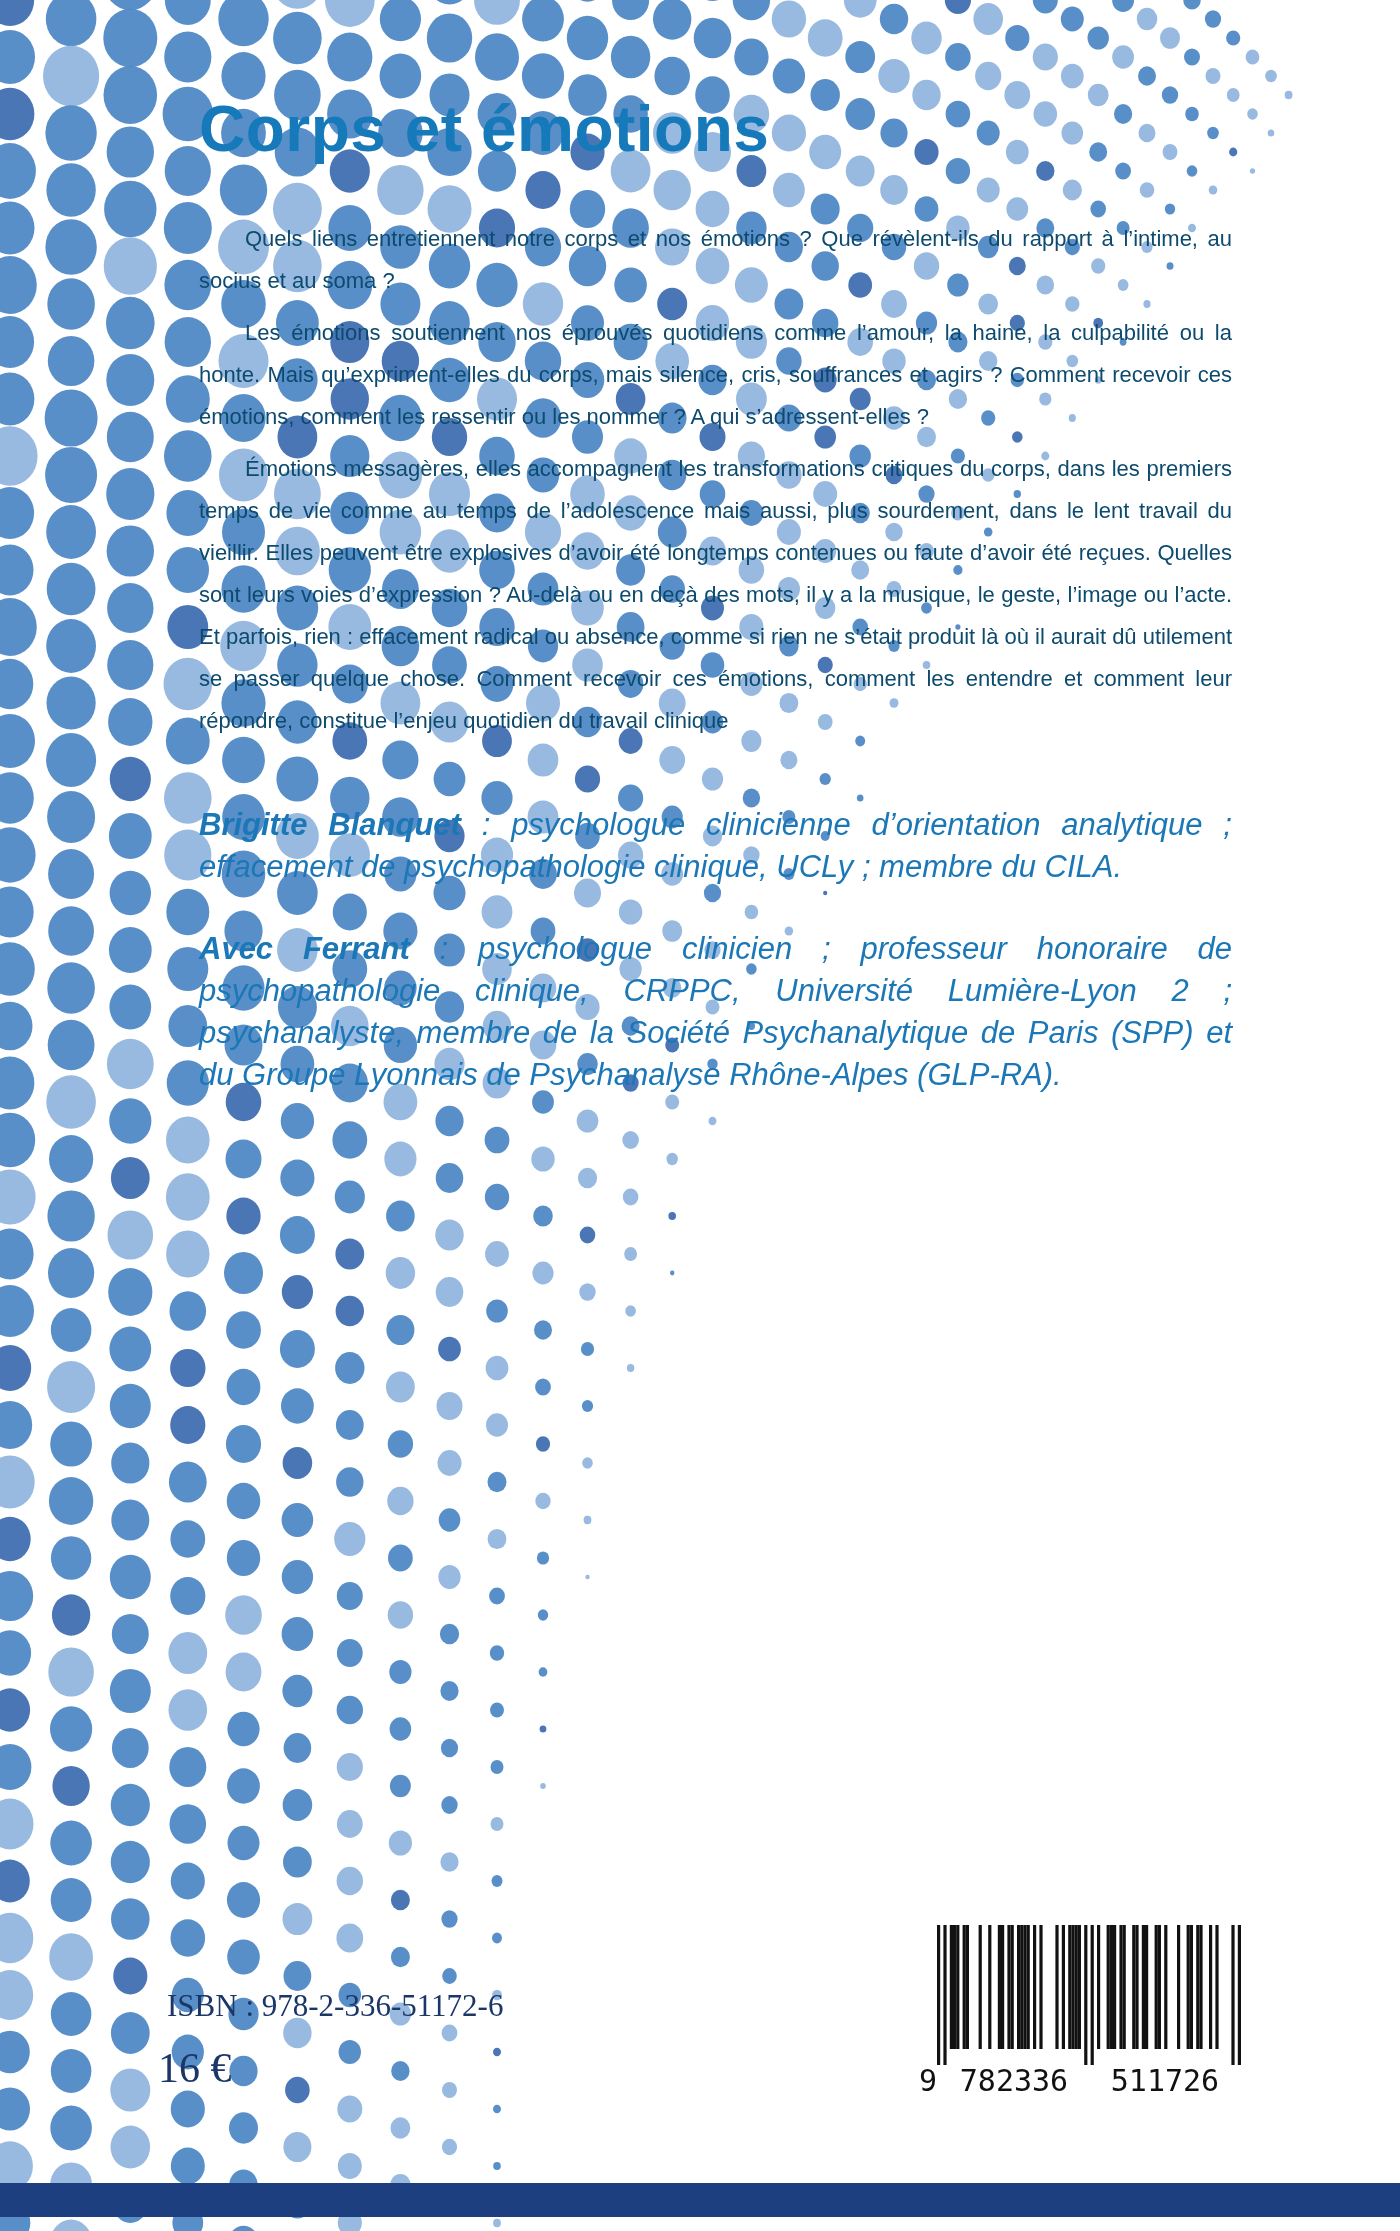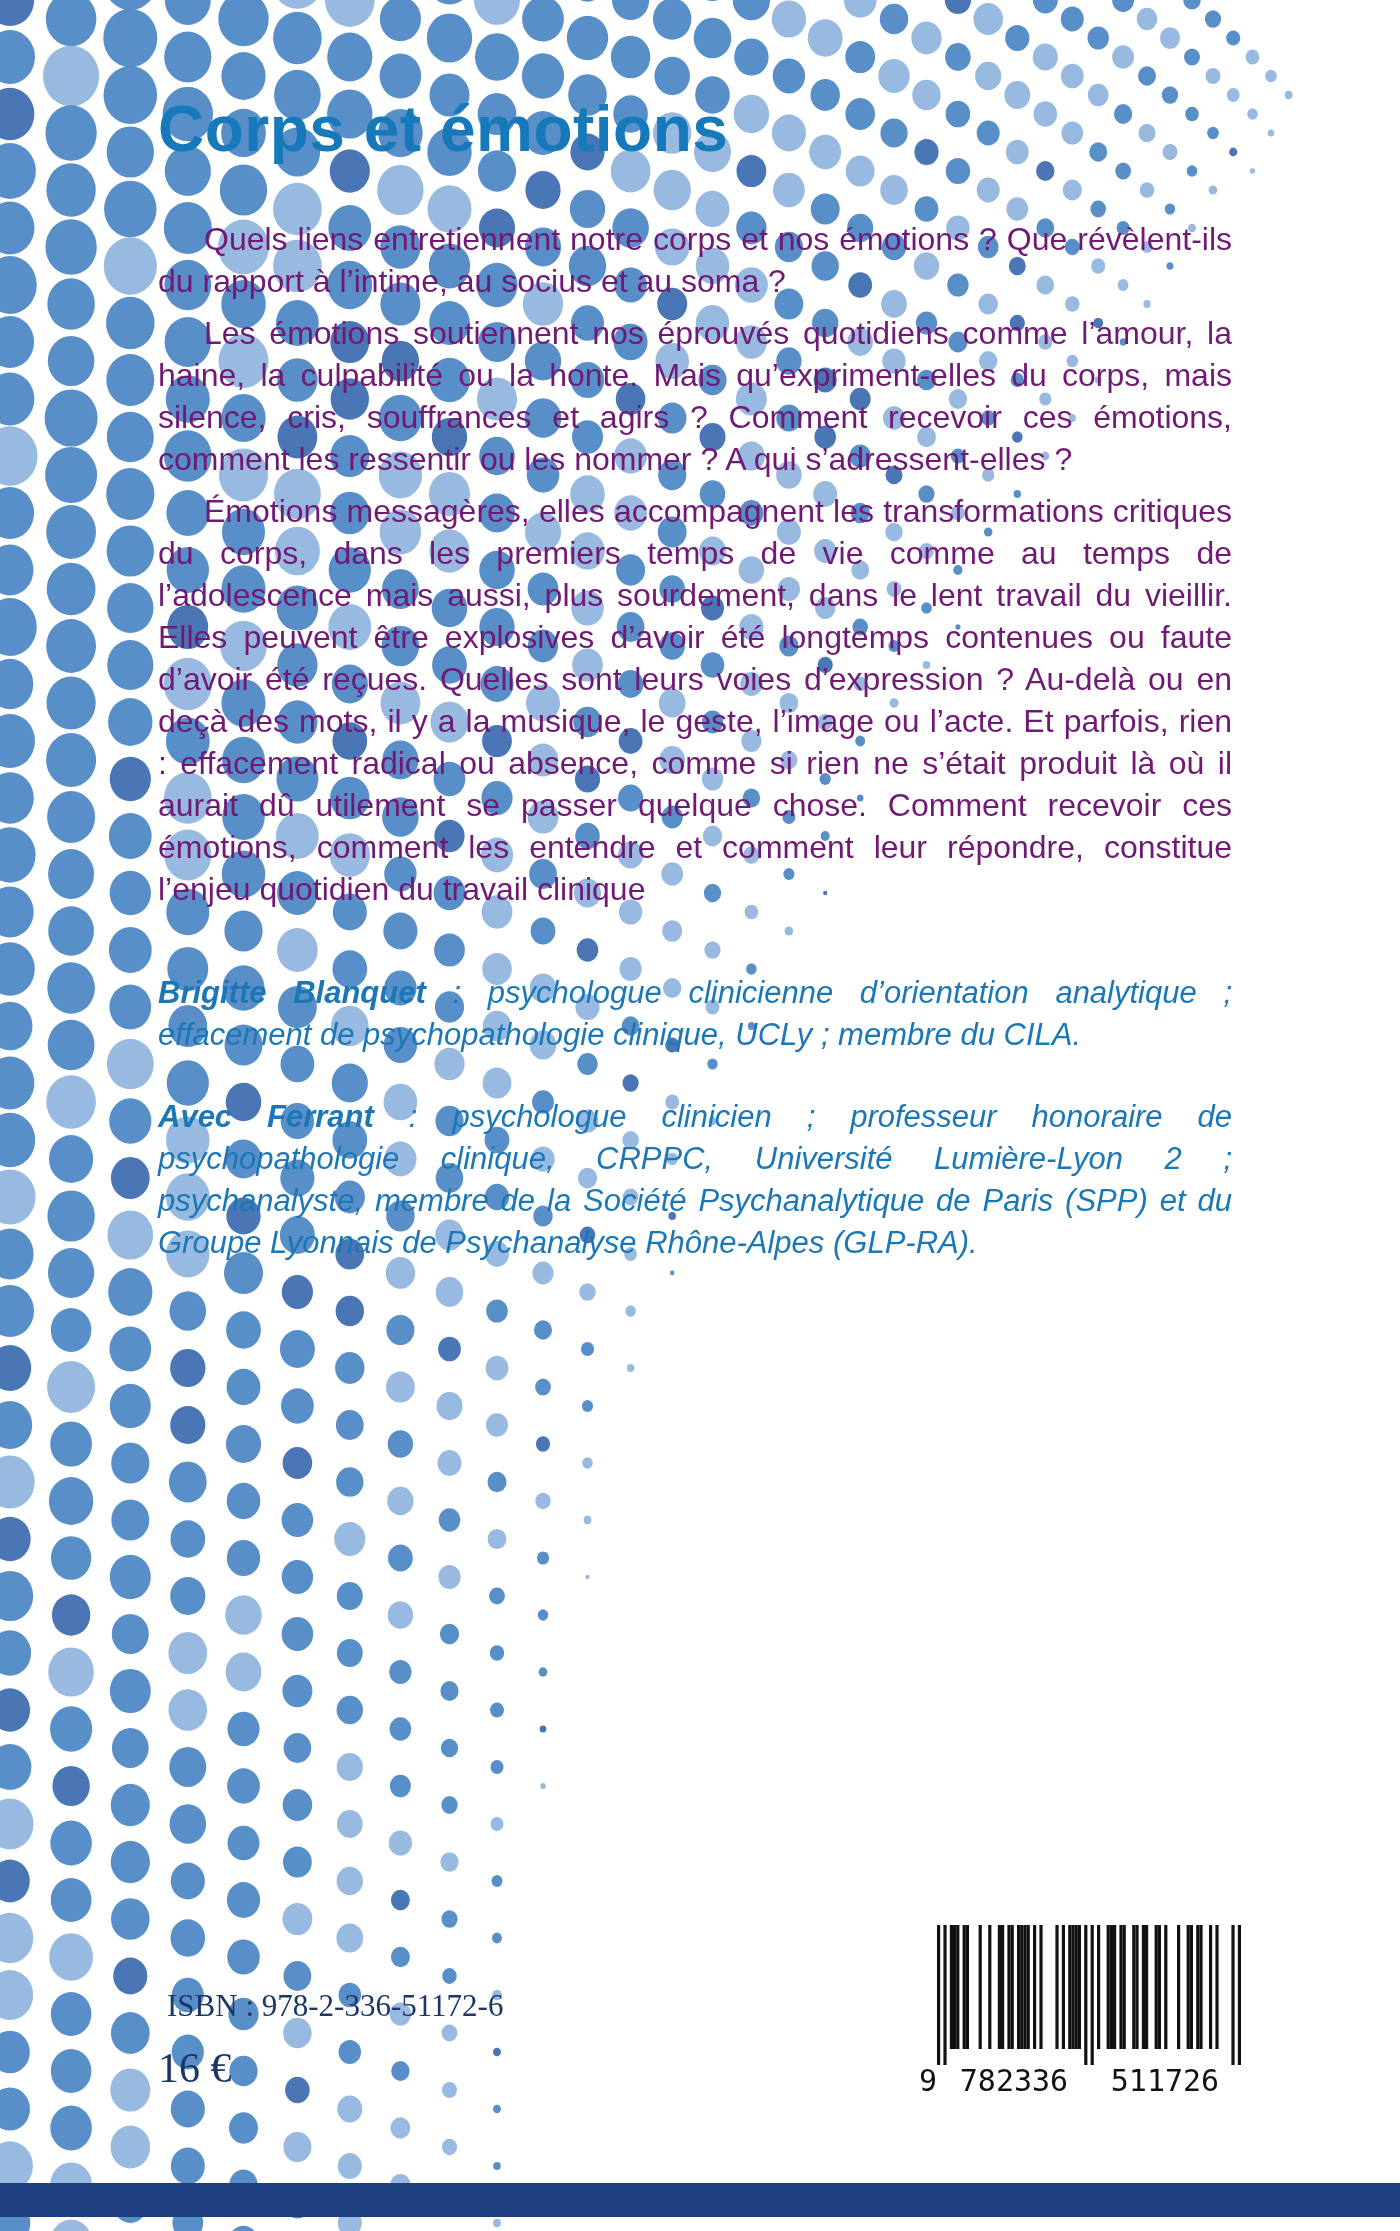--- a/index.html
+++ b/index.html
@@ -1,22 +1,22 @@
 <!DOCTYPE html>
 <html><head>
 <meta charset="utf-8">
 <style>
   html,body{margin:0;padding:0;background:#fff;}
   body{width:1400px;height:2231px;position:relative;overflow:hidden;
        font-family:"Liberation Sans",sans-serif;}
-  .page{position:absolute;inset:0;}
+  .page{position:absolute;inset:0;padding-left:41px;}
   #dots{position:absolute;top:0;left:0;z-index:0;pointer-events:none;}
   .content{position:relative;z-index:1;padding:92px 168px 0 158px;}
   .title{color:#1679ba;font-size:64px;font-weight:bold;margin:0 0 52px 0;letter-spacing:.5px;}
-  .body-par{color:#701a75;font-size:32px;line-height:42px;text-align:justify;
+  .body-par{color:#0c4a6e;font-size:22px;line-height:42px;text-align:justify;
             text-indent:46px;margin:0 0 10px 0;}
   .bios{margin-top:62px;}
   .bio{color:#1b77b6;font-style:italic;font-size:31px;line-height:42px;
        text-align:justify;margin:0 0 40px 0;}
   .bio-name{font-weight:bold;font-style:italic;}
   .isbn{position:absolute;left:167px;top:1988px;z-index:2;
         font-family:"Liberation Serif",serif;font-size:31px;color:#1d3668;}
   .price{position:absolute;left:158px;top:2044px;z-index:2;
          font-family:Liberation Serif, serif;font-size:42px;color:#1d3668;}
   .barcode-box{position:absolute;left:915px;top:1905px;width:326px;height:200px;

